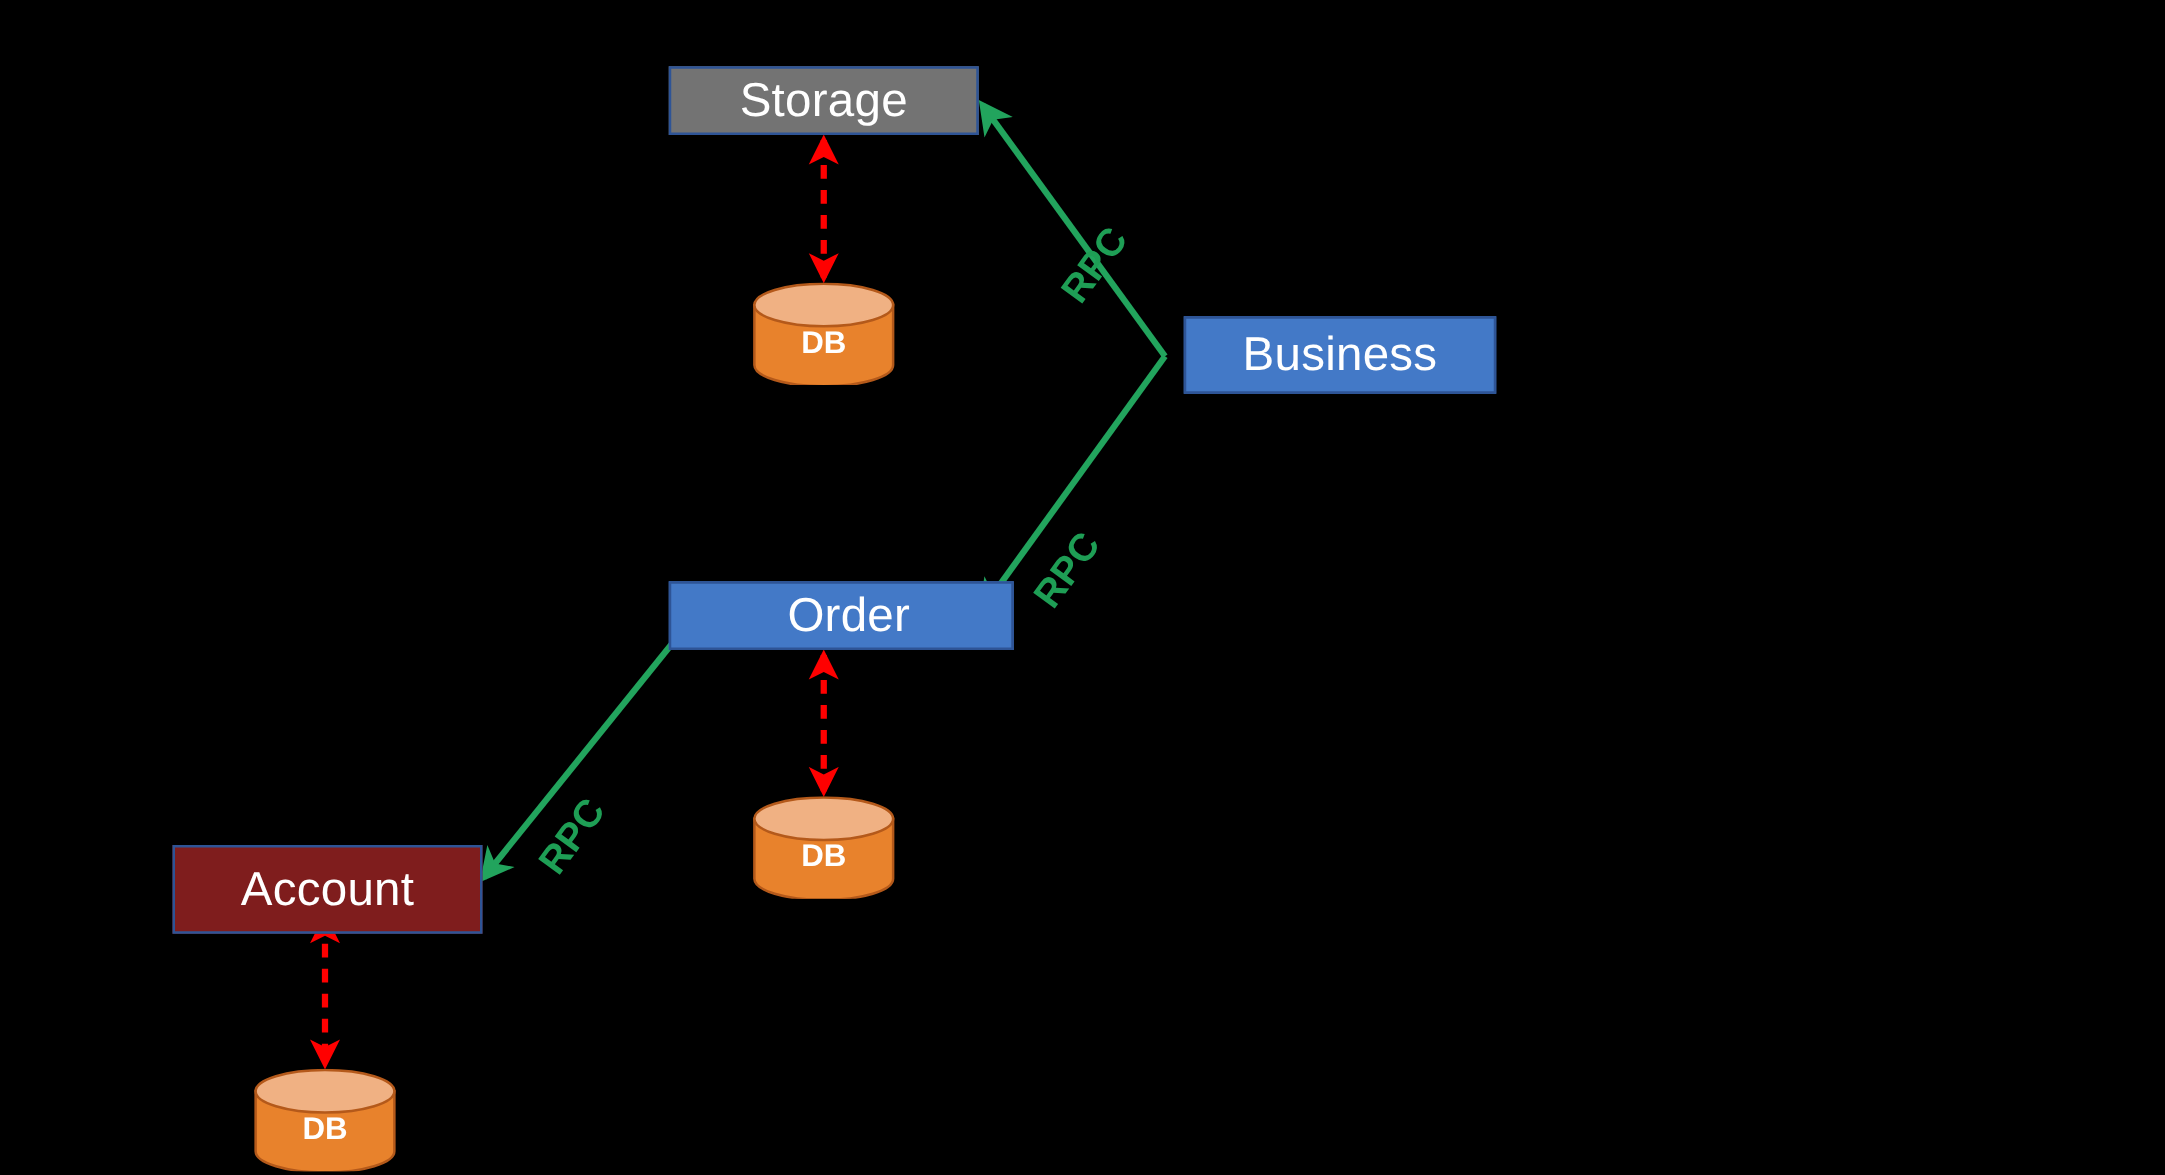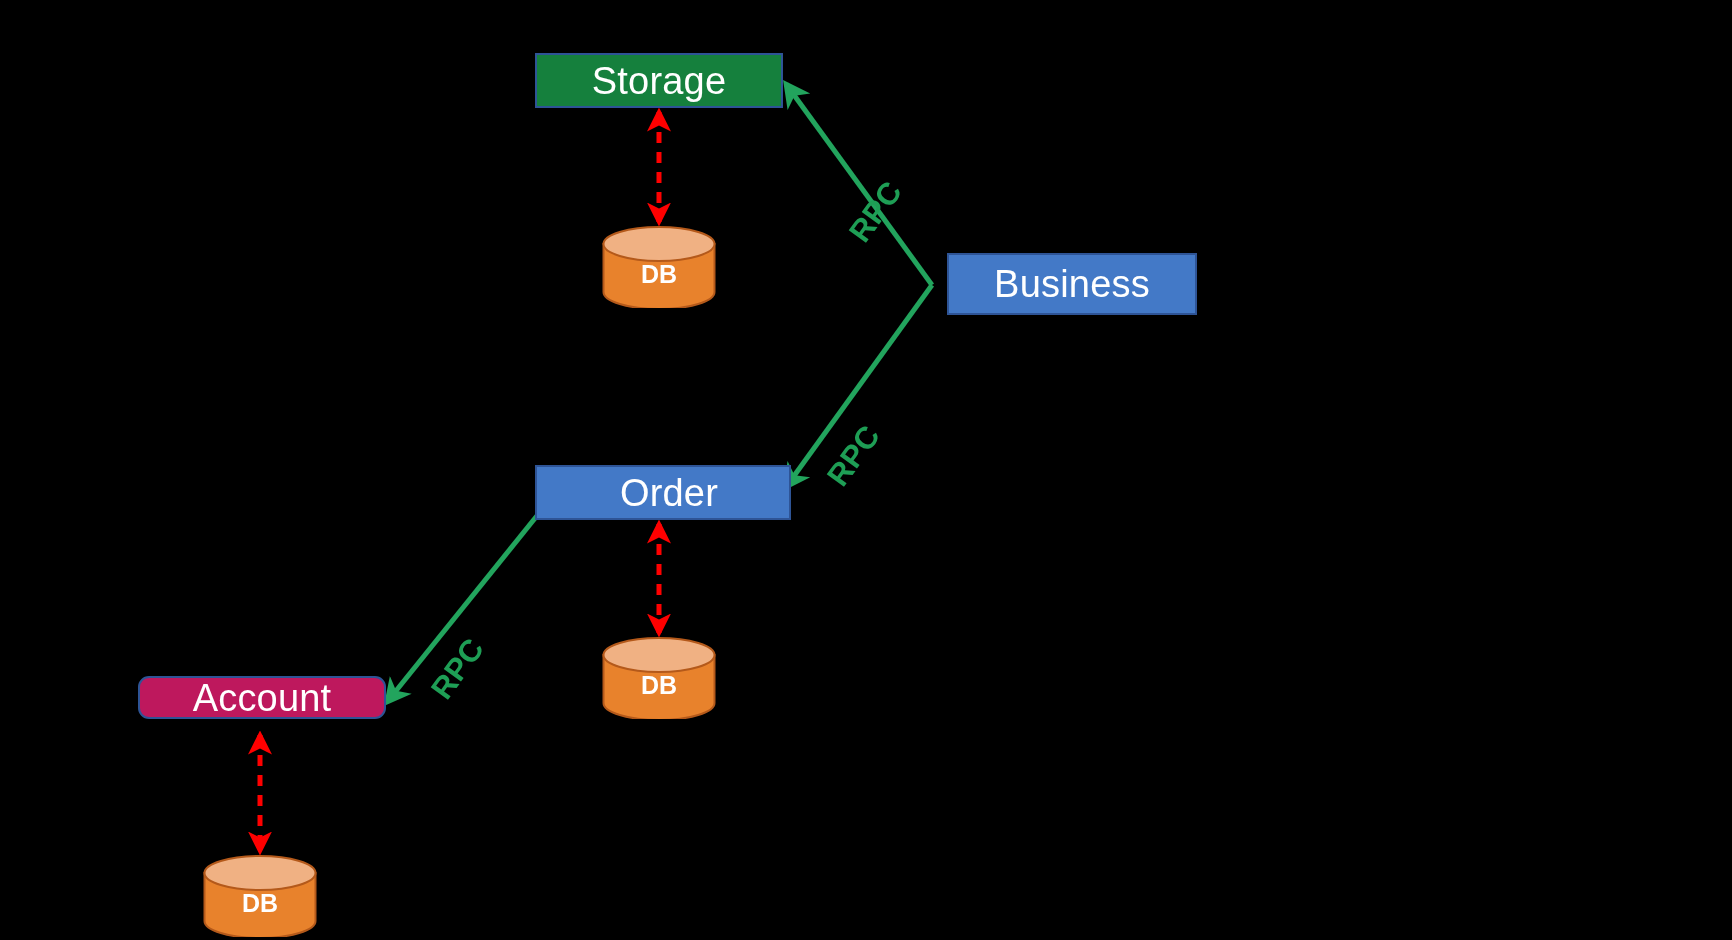--- a/index.html
+++ b/index.html
@@ -94,24 +94,24 @@
         <line x1="540" y1="512" x2="387" y2="702" stroke="#22A45D" stroke-width="5" marker-end="url(#green-arrow)"></line>
       </g>
     <g id="sync-lines">
         <line x1="659" y1="112" x2="659" y2="222" stroke="#FF0000" stroke-width="5" stroke-dasharray="11 9" marker-end="url(#red-arrow-end)" marker-start="url(#red-arrow-start)"></line>
         <line x1="659" y1="524" x2="659" y2="633" stroke="#FF0000" stroke-width="5" stroke-dasharray="11 9" marker-end="url(#red-arrow-end)" marker-start="url(#red-arrow-start)"></line>
         <line x1="260" y1="735" x2="260" y2="851" stroke="#FF0000" stroke-width="5" stroke-dasharray="11 9" marker-end="url(#red-arrow-end)" marker-start="url(#red-arrow-start)"></line>
       </g>
   </svg>
 
   <div id="services-layer">
-      <div class="node-box" style="left: 535px; top: 53px; width: 248px; height: 55px; background: #15803d; border-color: rgb(46, 84, 150); color: rgb(255, 255, 255);">Storage</div>
+      <div class="node-box" style="left: 535px; top: 53px; width: 248px; height: 55px; background: #737373; border-color: rgb(46, 84, 150); color: rgb(255, 255, 255);">Storage</div>
       <div class="node-box" style="left: 935px; top: 253px; width: 250px; height: 62px; background: rgb(67, 121, 199); border-color: rgb(46, 84, 150); color: rgb(255, 255, 255); margin-left: 12px;">Business</div>
-      <div class="node-box" style="left: 535px; top: 465px; width: 256px; height: 55px; background: rgb(67, 121, 199); border-color: rgb(46, 84, 150); color: rgb(255, 255, 255); padding-left: 12px;">Order</div>
-      <div class="node-box" style="left: 138px; top: 676px; width: 248px; height: 43px; background: #be185d; border-color: rgb(46, 84, 150); color: rgb(255, 255, 255); border-radius: 11px;">Account</div>
+      <div class="node-box" style="left: 535px; top: 465px; width: 276px; height: 55px; background: rgb(67, 121, 199); border-color: rgb(46, 84, 150); color: rgb(255, 255, 255); padding-left: 12px;">Order</div>
+      <div class="node-box" style="left: 138px; top: 676px; width: 248px; height: 71px; background: #7f1d1d; border-color: rgb(46, 84, 150); color: rgb(255, 255, 255);">Account</div>
     </div>
   <div id="db-layer">
       <div class="db-node" style="left: 602px; top: 226px; width: 114px; height: 82px;"><svg width="114" height="82" viewBox="0 0 114 82">
           <path d="M1.5,18 L1.5,66 A55.5,17 0 0 0 112.5,66 L112.5,18 Z" fill="#E8822C" stroke="#B4591A" stroke-width="2"></path>
           <ellipse cx="57" cy="18" rx="55.5" ry="17" fill="#F0B183" stroke="#B4591A" stroke-width="2"></ellipse>
         </svg><div class="db-label" style="top: 34.28px; color: rgb(255, 255, 255);">DB</div></div>
       <div class="db-node" style="left: 602px; top: 637px; width: 114px; height: 82px;"><svg width="114" height="82" viewBox="0 0 114 82">
           <path d="M1.5,18 L1.5,66 A55.5,17 0 0 0 112.5,66 L112.5,18 Z" fill="#E8822C" stroke="#B4591A" stroke-width="2"></path>
           <ellipse cx="57" cy="18" rx="55.5" ry="17" fill="#F0B183" stroke="#B4591A" stroke-width="2"></ellipse>
         </svg><div class="db-label" style="top: 34.28px; color: rgb(255, 255, 255);">DB</div></div>

